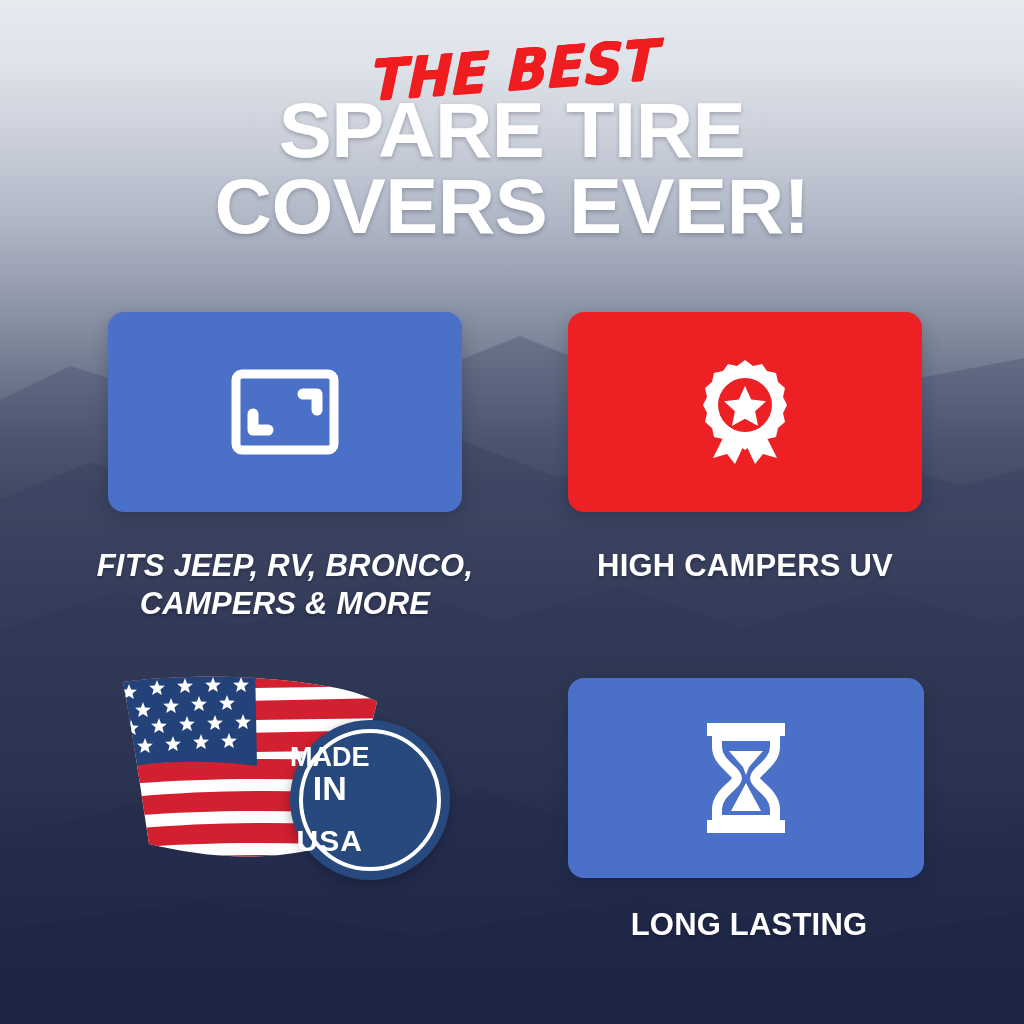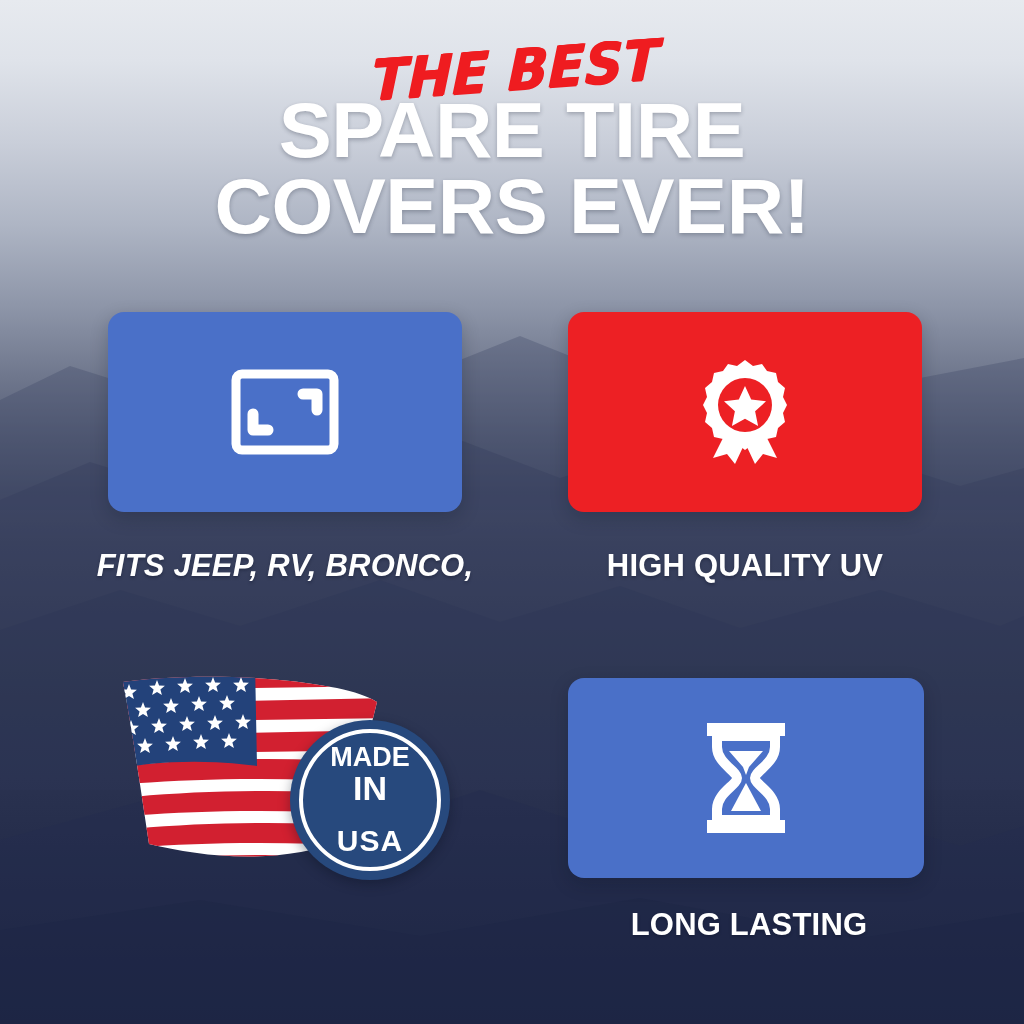--- a/index.html
+++ b/index.html
@@ -120,21 +120,20 @@
     position: absolute;
     left: 185px;
     top: 48px;
     width: 160px;
     height: 160px;
     border-radius: 50%;
     background: #27497d;
     box-shadow: 0 4px 12px rgba(8,14,30,.35);
     display: flex;
     align-items: center;
-    justify-content: center;
   }
   #usa-badge-ring {
     position: absolute;
     left: 9px;
     top: 9px;
     right: 9px;
     bottom: 9px;
     border: 4px solid #ffffff;
     border-radius: 50%;
   }
@@ -261,23 +260,24 @@
       <div id="usa-badge-text">
         <span id="badge-line-1">MADE</span>
         <span id="badge-line-2">IN</span>
         <span id="badge-line-3">USA</span>
       </div>
     </div>
   </div>
 
   <div class="caption" id="caption-fits">
     <div>FITS JEEP, RV, BRONCO,</div>
+    <div>CAMPERS &amp; MORE</div>
   </div>
 
   <div class="caption" id="caption-quality">
-    <div>HIGH QUALITY UV</div>
+    <div>HIGH CAMPERS UV</div>
   </div>
 
   <div class="caption" id="caption-lasting">
     <div>LONG LASTING</div>
   </div>
 
 </div>
 
 </body></html>

